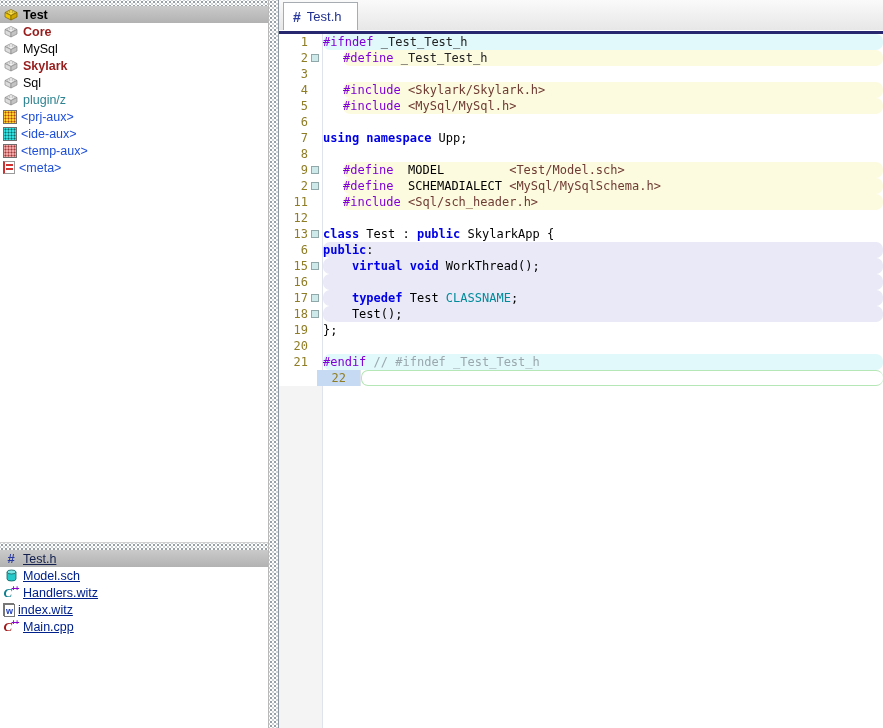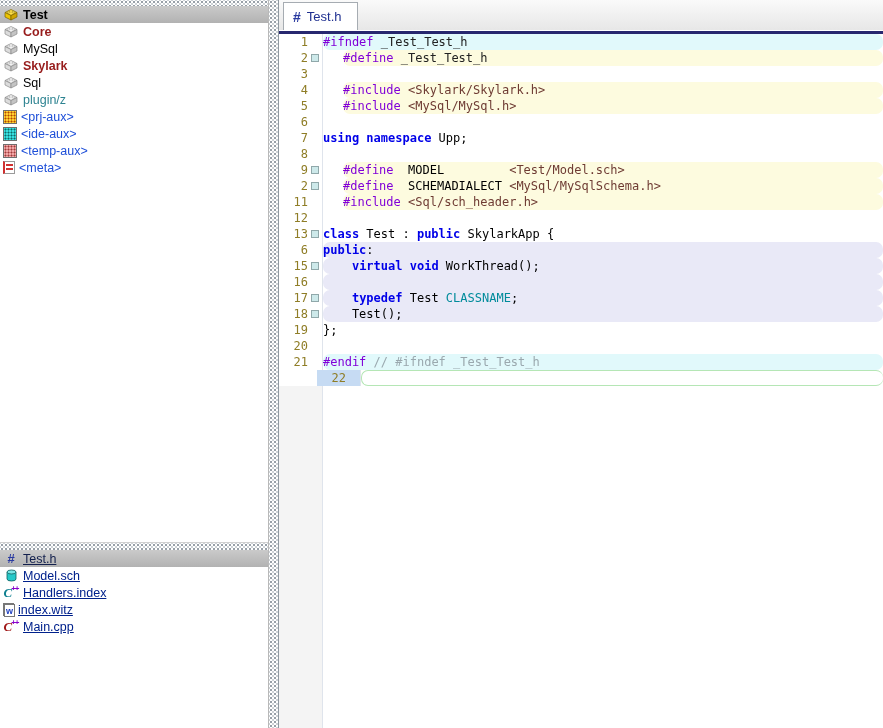--- a/index.html
+++ b/index.html
@@ -180,21 +180,21 @@
             <ellipse cx="6.5" cy="3" rx="4.5" ry="2" fill="#79e6e6" stroke="#0d5f5f" stroke-width="0.8"></ellipse>
           </svg>
         </span>
         <span class="flabel">Model.sch</span>
       </div>
       <div class="frow">
         <span class="ic ic-cpp-teal">
           <em>C</em>
           <span class="plus">++</span>
         </span>
-        <span class="flabel">Handlers.index</span>
+        <span class="flabel">Handlers.witz</span>
       </div>
       <div class="frow">
         <span class="ic ic-witz"><span class="ic-witz">w</span></span>
         <span class="flabel">index.witz</span>
       </div>
       <div class="frow">
         <span class="ic ic-cpp-maroon">
           <em>C</em>
           <span class="plus">++</span>
         </span>

